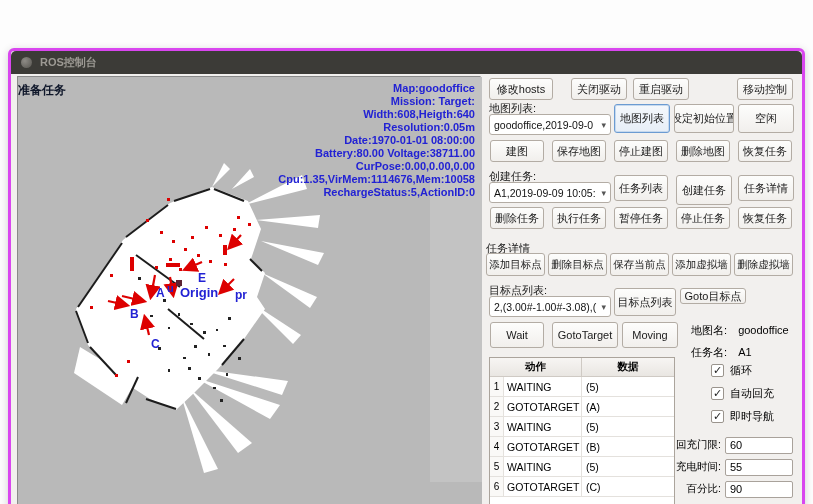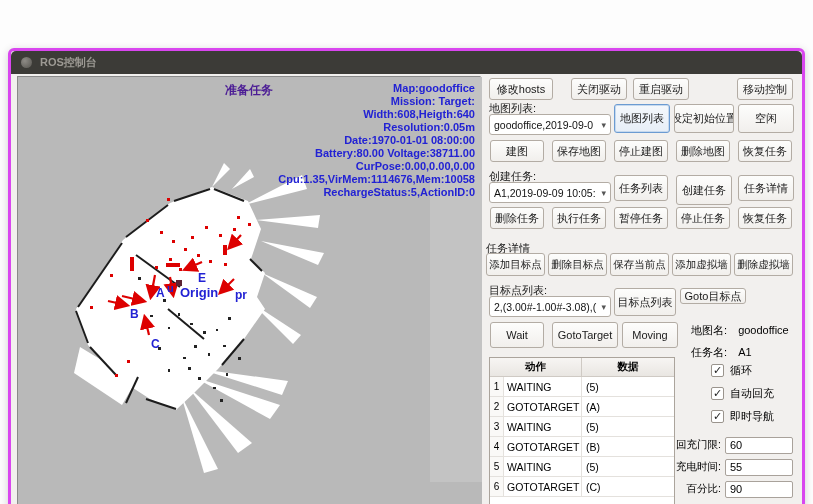--- a/index.html
+++ b/index.html
@@ -22,22 +22,22 @@
     margin: 0 8px 0 10px;
   }
   .map-panel {
     position: absolute; left: 6px; top: 25px; width: 464px; height: 434px;
     background: #b9b9b9;
     border-top: 1px solid #8a8a8a; border-left: 1px solid #8a8a8a;
     border-right: 1px solid #dcdcdc; border-bottom: 1px solid #dcdcdc;
   }
   .map-panel svg { position: absolute; left: 0; top: 0; }
   .map-status {
-    position: absolute; left: 0; top: 5px; width: 100%; text-align: center;
-    color: #4c1d95; font-size: 12px; font-weight: bold;
+    position: absolute; left: 0; top: 5px; width: 100%; 
+    color: #0f172a; font-size: 12px; font-weight: bold;
   }
   .map-info {
     position: absolute; right: 5px; top: 5px; width: 310px; text-align: right;
     color: #2222d4; font-size: 11px; font-weight: bold; line-height: 13px;
   }
   .btn {
     position: absolute; display: flex; align-items: center; justify-content: center;
     background: linear-gradient(#fdfdfc, #f1efec);
     border: 1px solid #b3aca4; border-radius: 3px;
     font-size: 11px; color: #1a1a1a; white-space: nowrap; overflow: hidden; cursor: default;

